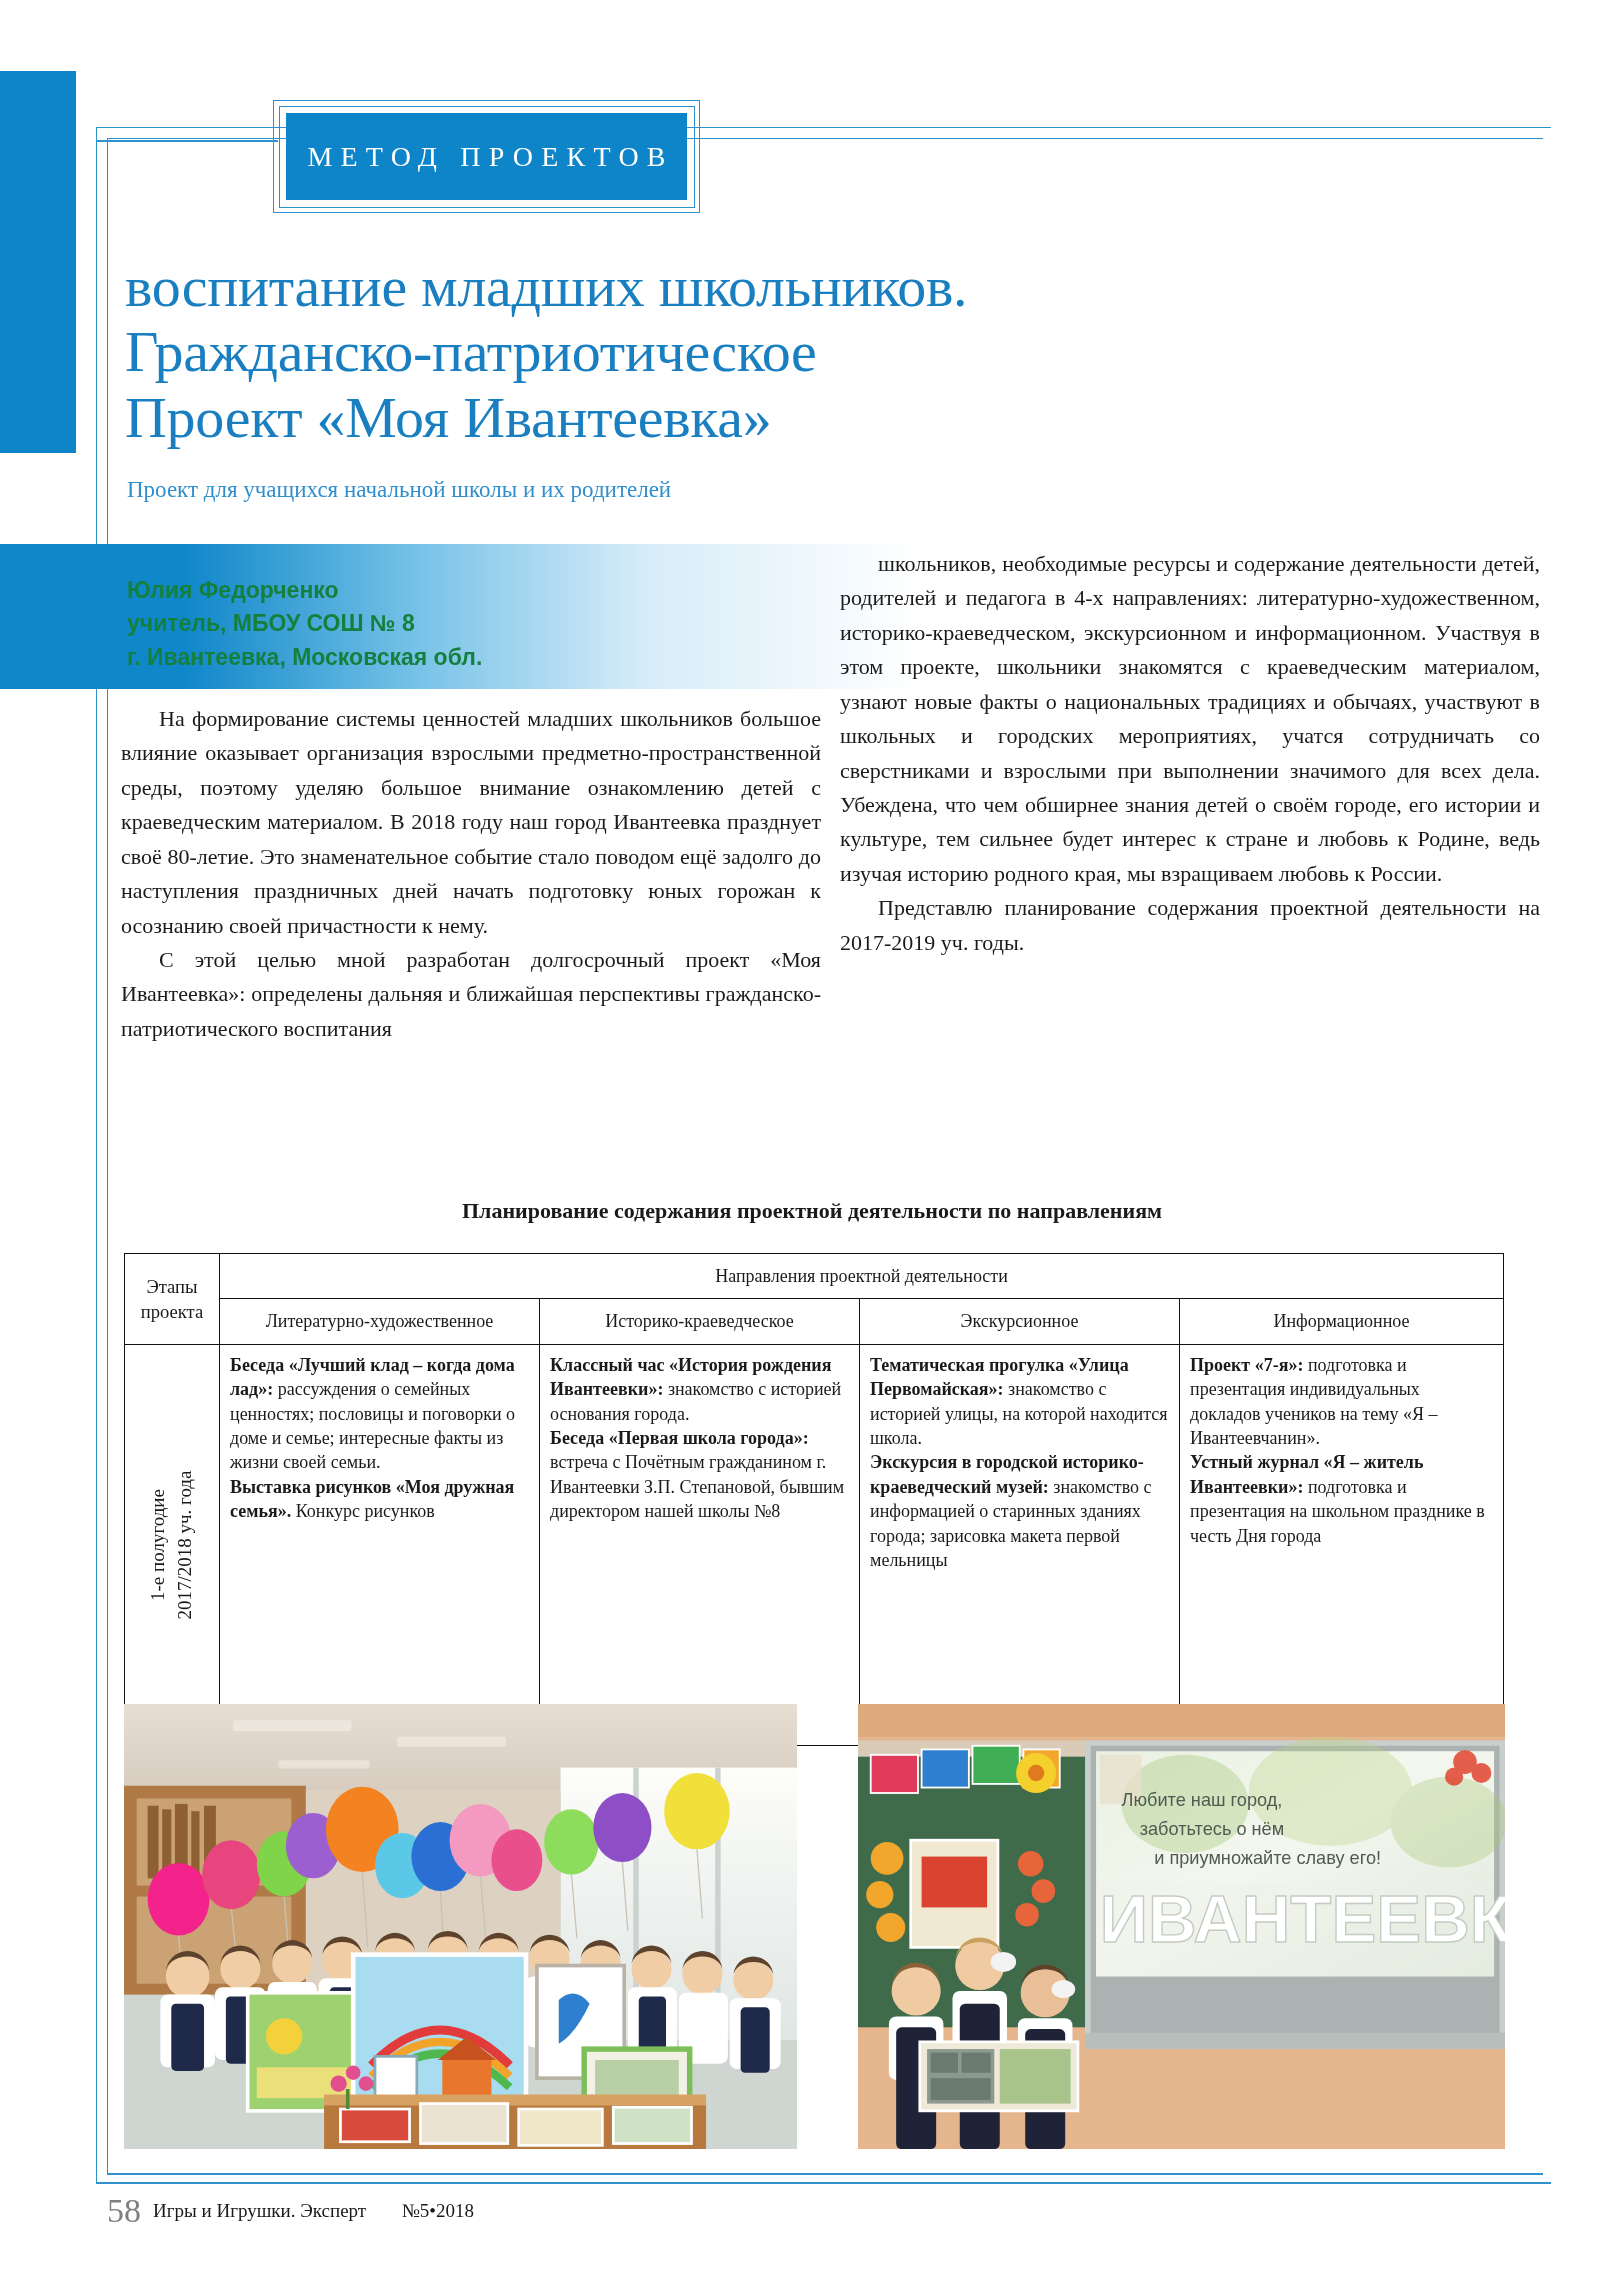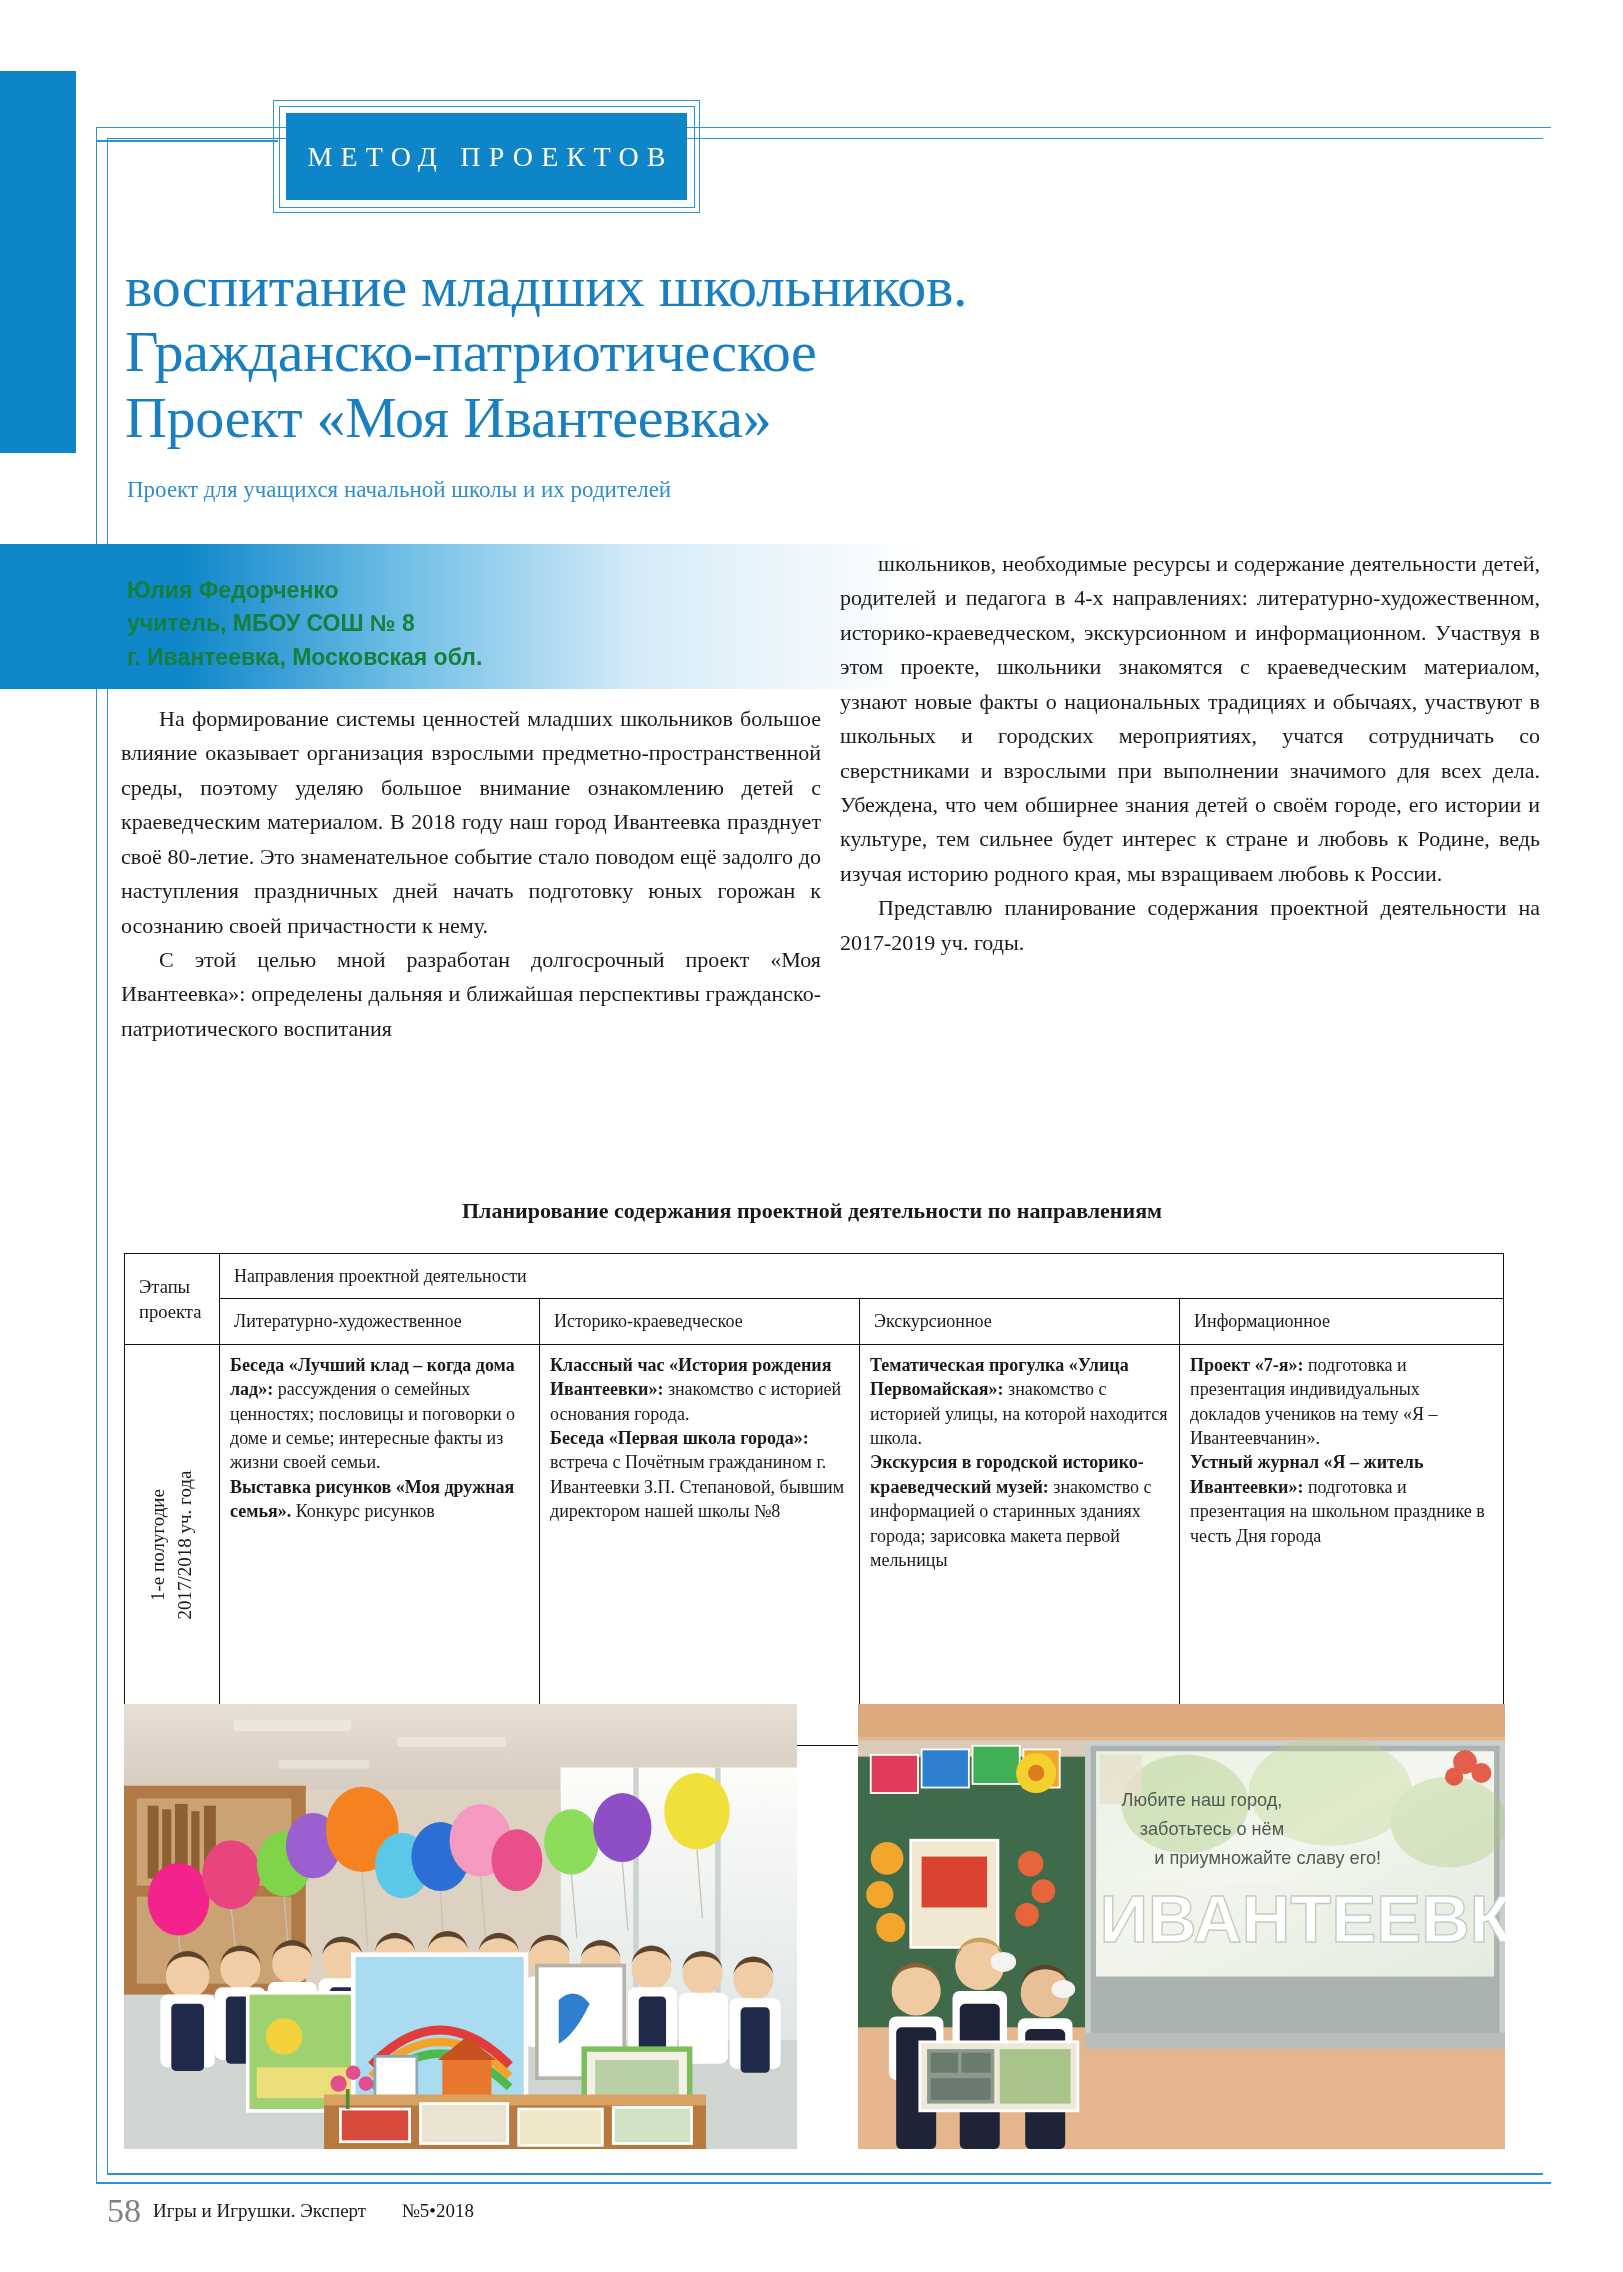--- a/index.html
+++ b/index.html
@@ -82,21 +82,21 @@
   }
   table.plan{
     position:absolute;left:124px;top:1253px;width:1378px;
     border-collapse:collapse;table-layout:fixed;
     font-size:18px;
   }
   table.plan td,table.plan th{
     border:1.5px solid #111111;vertical-align:top;padding:8.2px 10px;
     font-weight:normal;line-height:1.355;
   }
-  table.plan th{text-align:left;vertical-align:middle;padding:10px 14px;}
+  table.plan th{text-align:center;vertical-align:middle;padding:10px 14px;}
   .cw1{width:95px;} .cw2{width:320px;} .cw3{width:320px;} .cw4{width:320px;} .cw5{width:324px;}
   .stage-head{font-size:18.6px;line-height:1.35;}
   .vert-cell{position:relative;height:400px;padding:0 !important;}
   .vert-inner{
     position:absolute;left:50%;top:50%;
     transform:translate(-50%,-50%) rotate(-90deg);
     white-space:nowrap;text-align:center;font-size:19px;line-height:1.4;
   }
   .b{font-weight:bold;}
 

